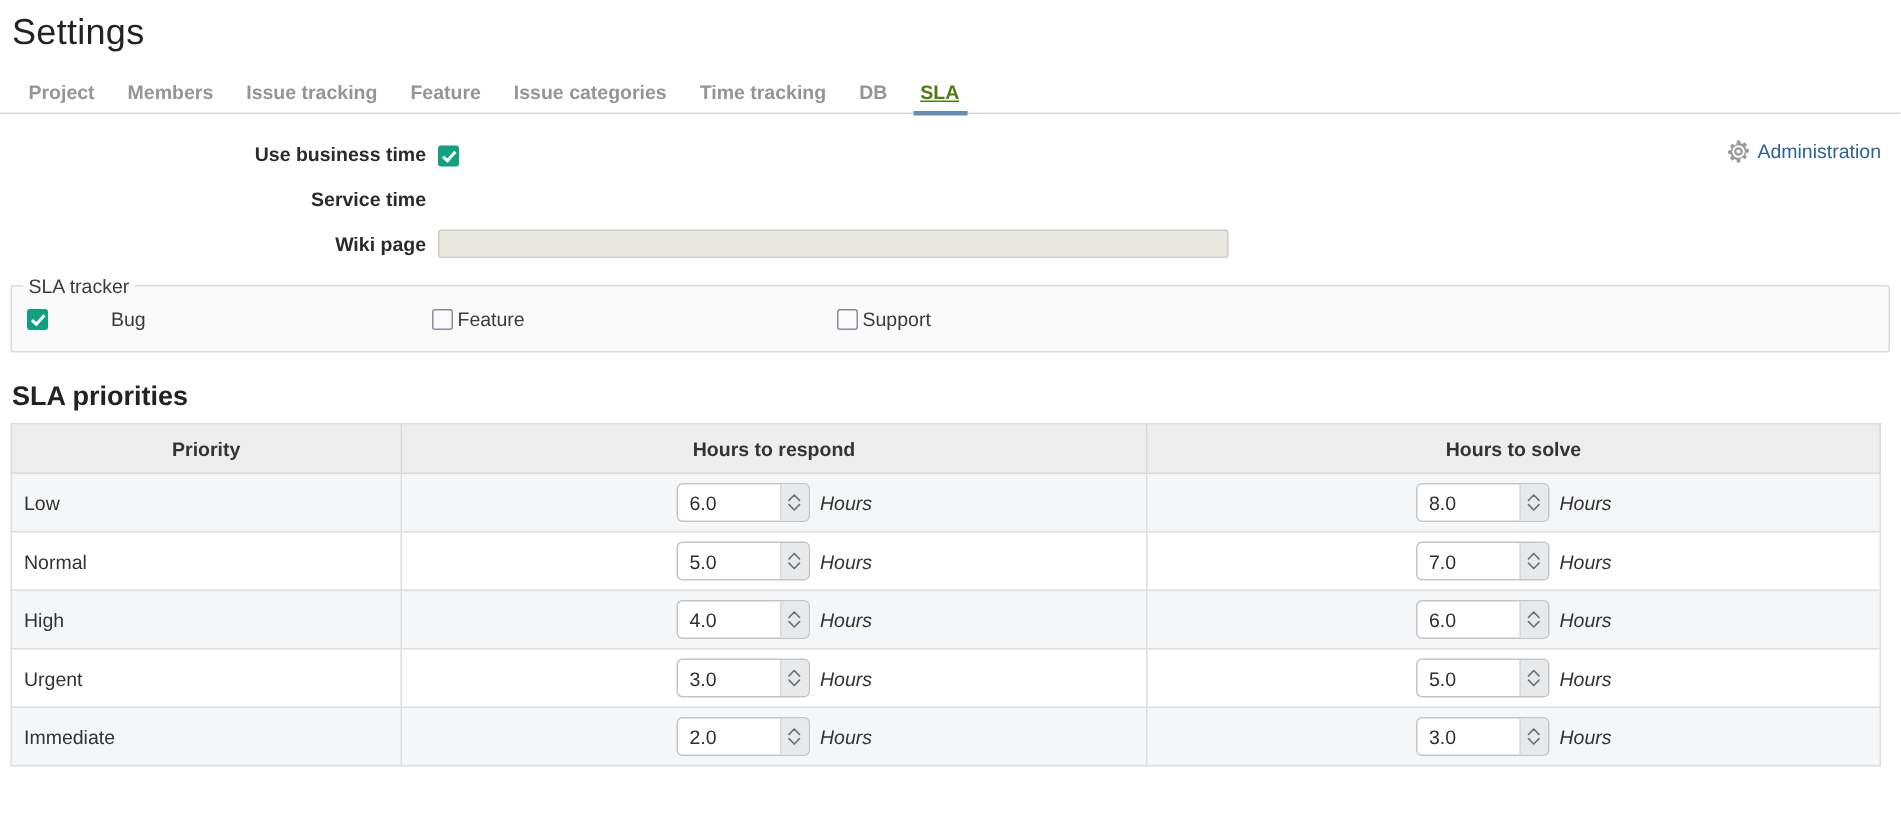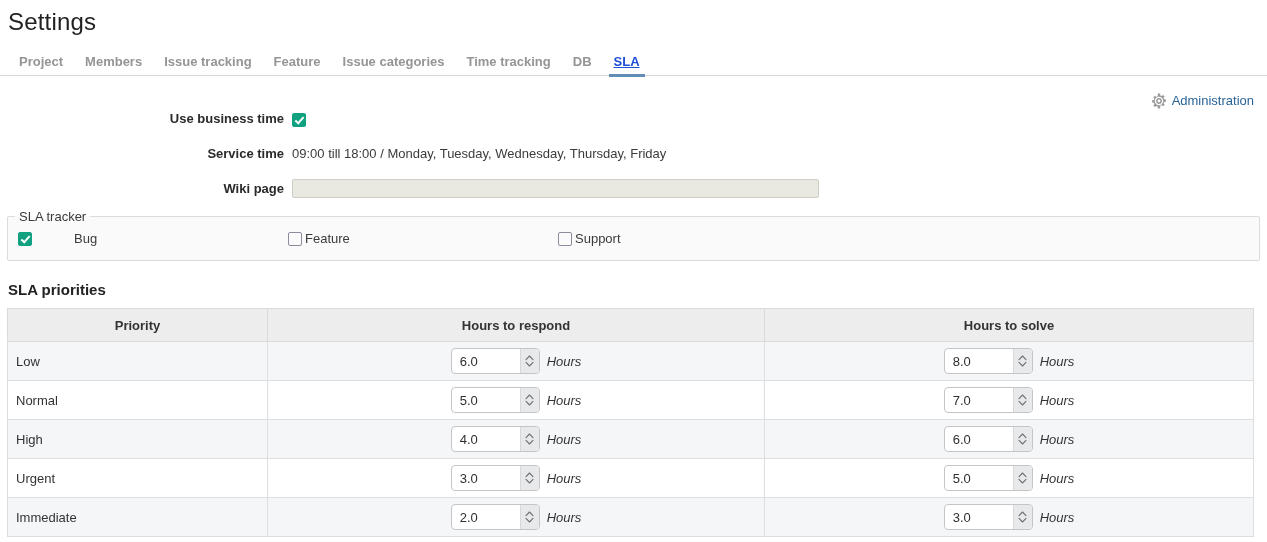--- a/index.html
+++ b/index.html
@@ -48,21 +48,21 @@
     font-weight: bold;
     color: #959595;
     padding: 0 11px 6px 11px;
     line-height: 15px;
     cursor: pointer;
     position: relative;
     white-space: nowrap;
     user-select: none;
   }
   .tab.active {
-    color: #1d4ed8;
+    color: #4d7c0f;
     text-decoration: underline;
   }
   .tab.active::after {
     content: "";
     position: absolute;
     left: 6px;
     right: 6px;
     bottom: -2px;
     height: 3px;
     background: #628db6;
@@ -71,21 +71,20 @@
   
   .form-area {
     padding-top: 17px;
     position: relative;
   }
   .form-row {
     display: flex;
     align-items: center;
     margin-bottom: 11px;
     min-height: 19px;
-    margin-top: 16px;
   }
   .form-label {
     width: 292px;
     text-align: right;
     font-weight: bold;
     font-size: 13px;
     color: #2a2a2a;
     padding-right: 8px;
     box-sizing: border-box;
     line-height: 17px;
@@ -193,21 +192,21 @@
   .tracker-item .tname {
     font-size: 13px;
     color: #3b3b3b;
     line-height: 16px;
   }
   .tracker-item:nth-child(1) { width: 270px; gap: 42px; }
   .tracker-item:nth-child(2) { width: 270px; }
 
   
   .section-heading {
-    font-size: 15px;
+    font-size: 18px;
     font-weight: bold;
     color: #222222;
     margin: 0;
     padding: 20px 0 9px 8px;
     line-height: 18px;
   }
 
   
   table.sla {
     border-collapse: collapse;
@@ -322,21 +321,20 @@
 
   <div class="form-row">
     <div class="form-label">Use business time</div>
     <div class="form-value">
       <span class="cb checked"></span>
     </div>
   </div>
 
   <div class="form-row">
     <div class="form-label">Service time</div>
-    <div class="form-value">09:00 till 18:00 / Monday, Tuesday, Wednesday, Thursday, Friday</div>
   </div>
 
   <div class="form-row">
     <div class="form-label">Wiki page</div>
     <div class="form-value">
       <input class="wiki-input" type="text" value="" placeholder="" style="">
     </div>
   </div>
 </div>
 

